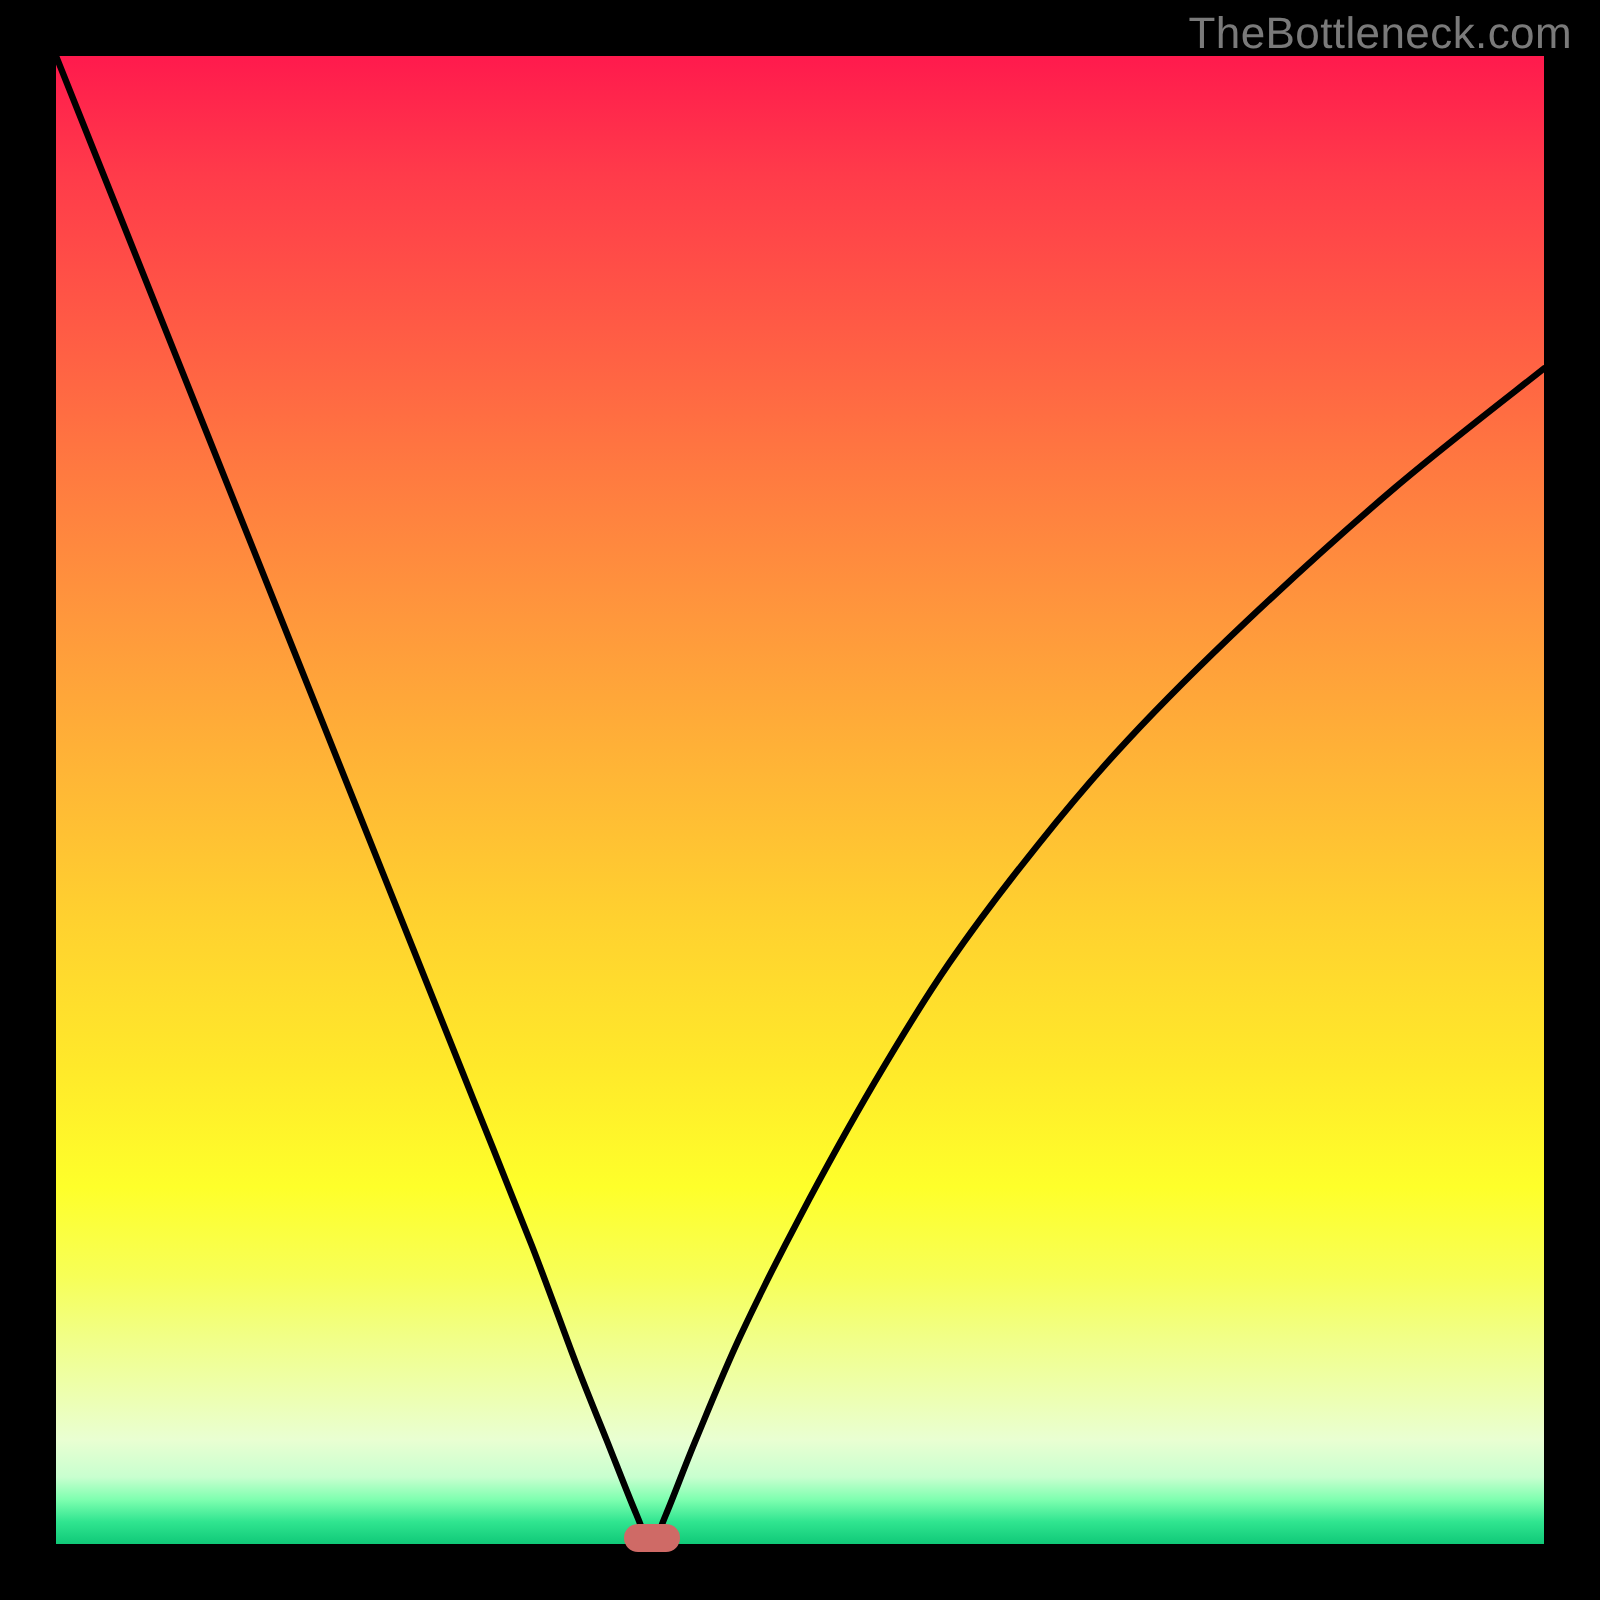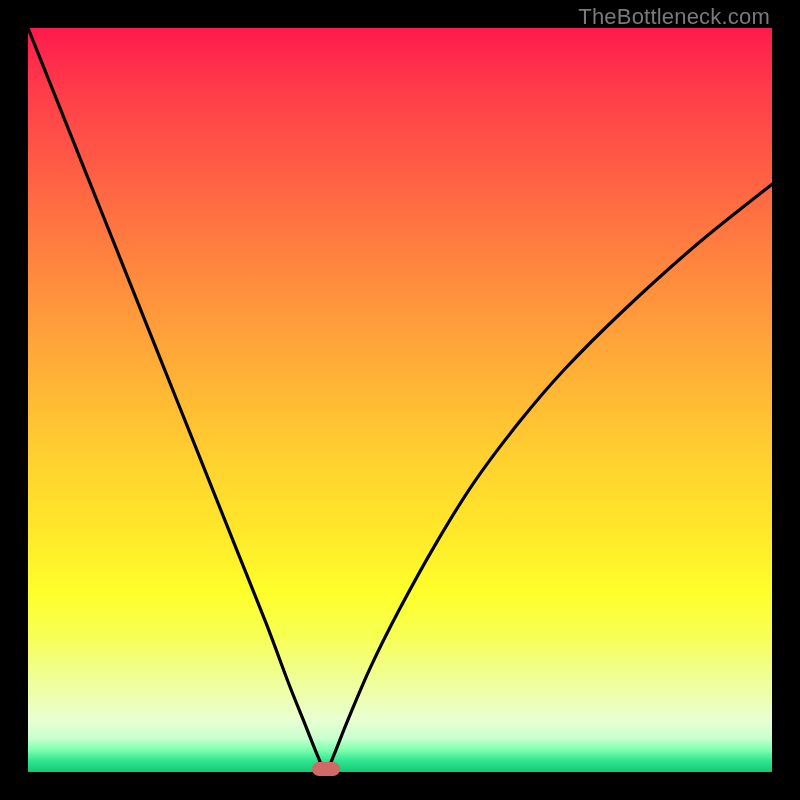--- a/index.html
+++ b/index.html
@@ -40,21 +40,21 @@
       #e9ffd2 93%,
       #c8ffcf 95.5%,
       #7fffb0 97%,
       #30e590 98.5%,
       #10c978 100%
     );
   }
   .watermark {
     position: absolute;
     top: 4px;
-    right: 30px;
+    right: 14px;
     font-family: Arial, Helvetica, sans-serif;
     font-size: 22px;
     color: #7a7a7a;
     letter-spacing: 0.2px;
   }
   svg.curve {
     position: absolute;
     top: 0;
     left: 0;
     width: 744px;

